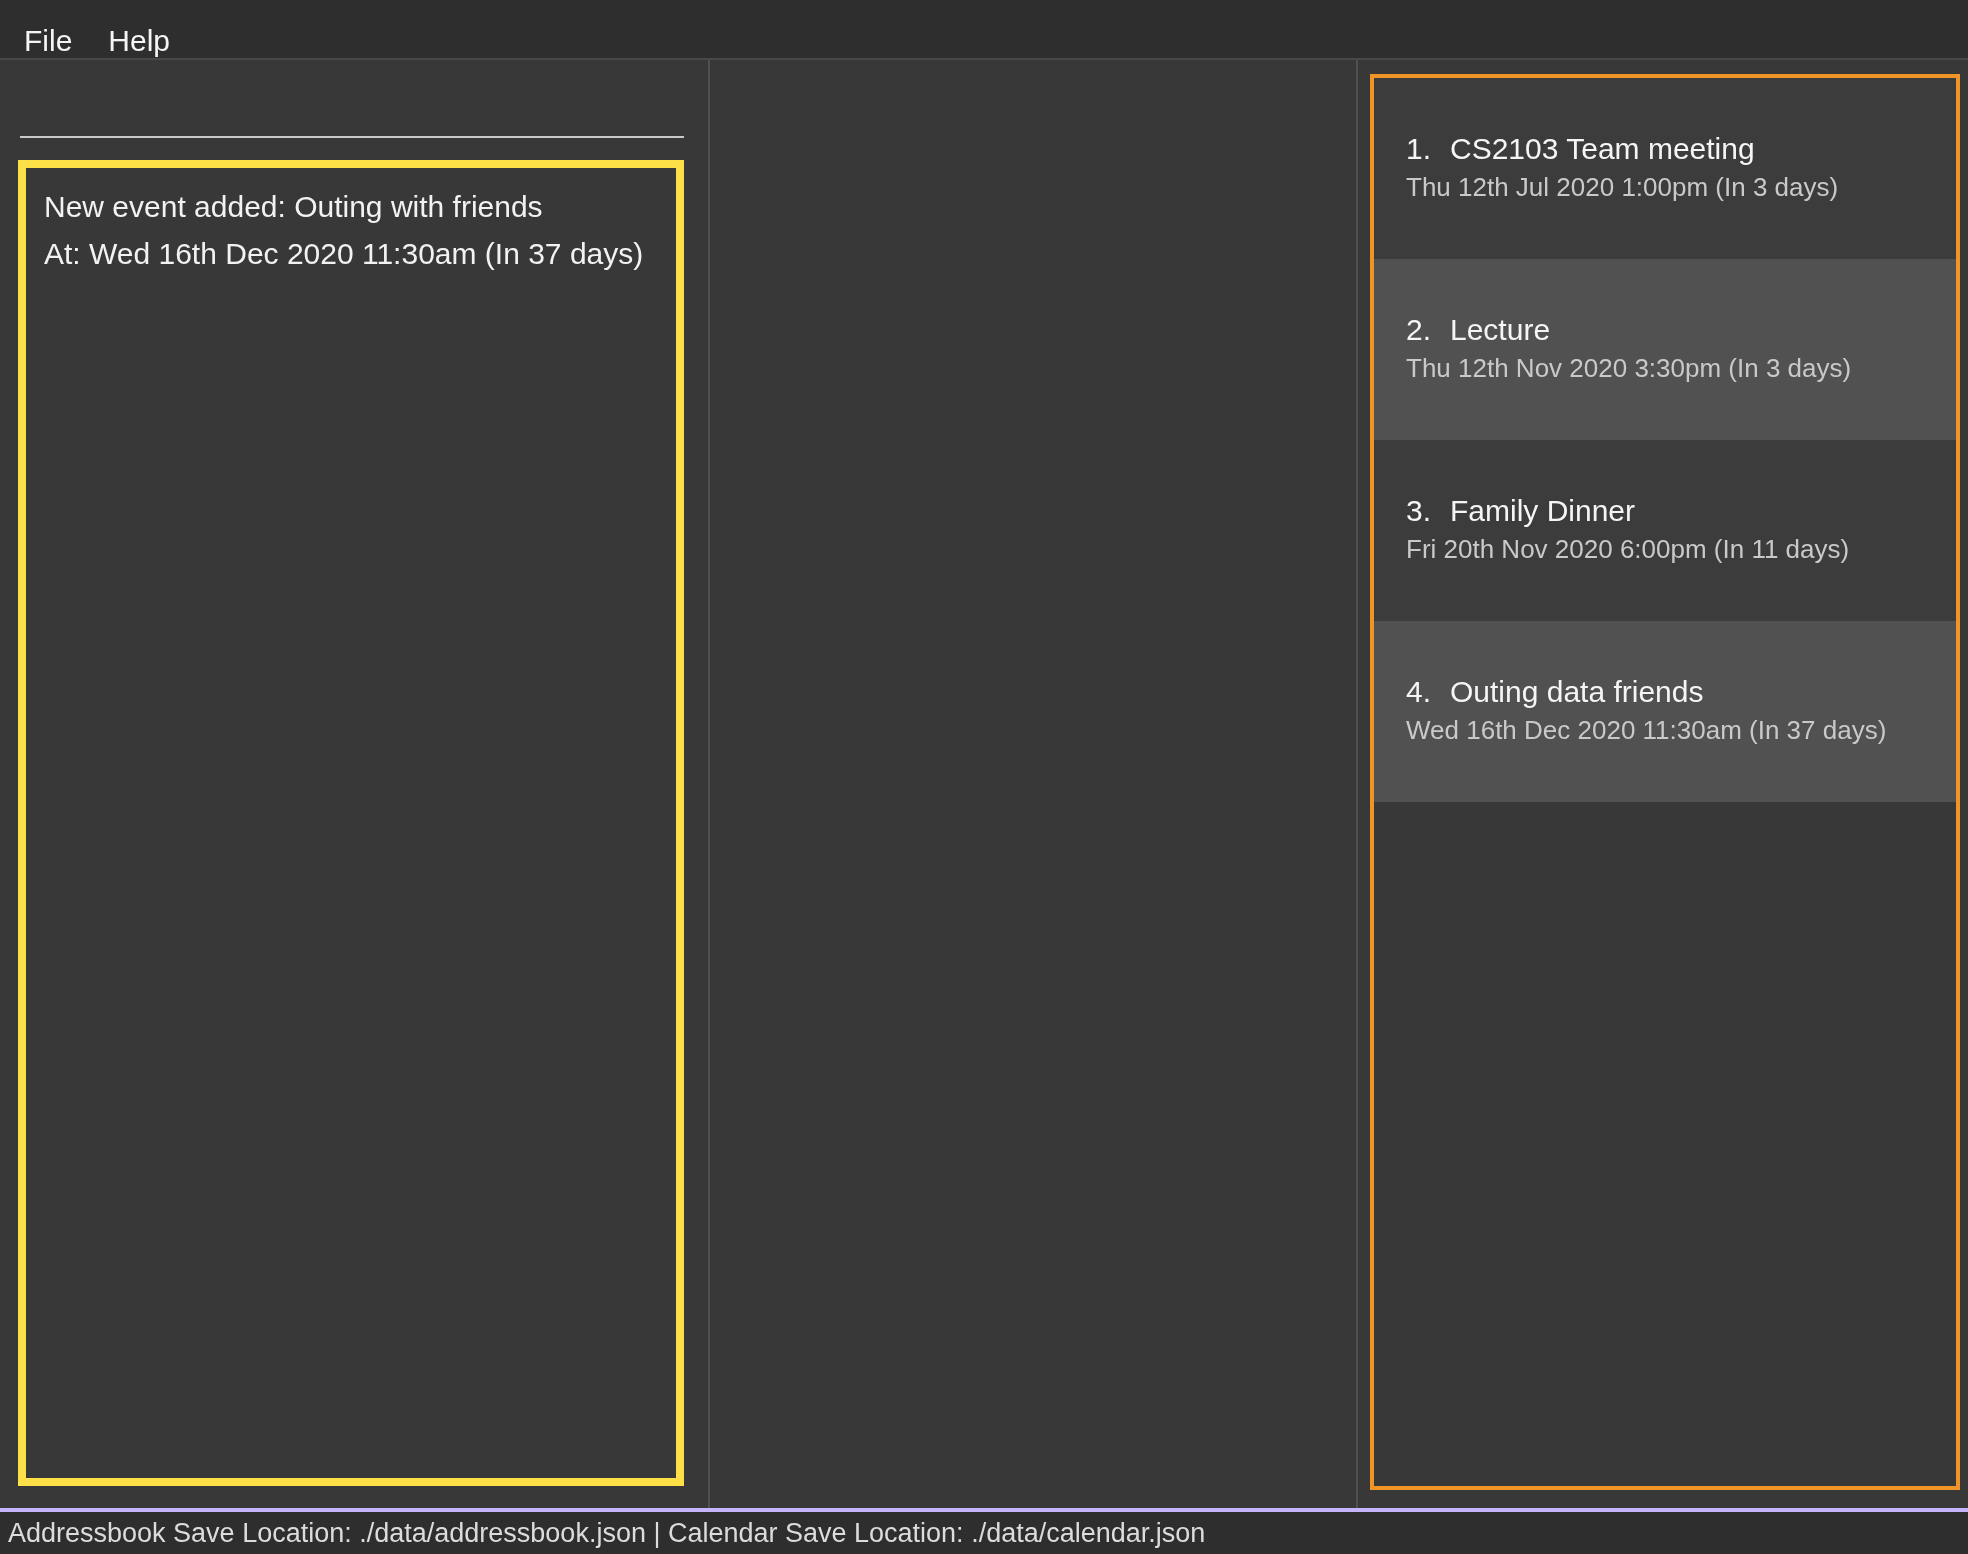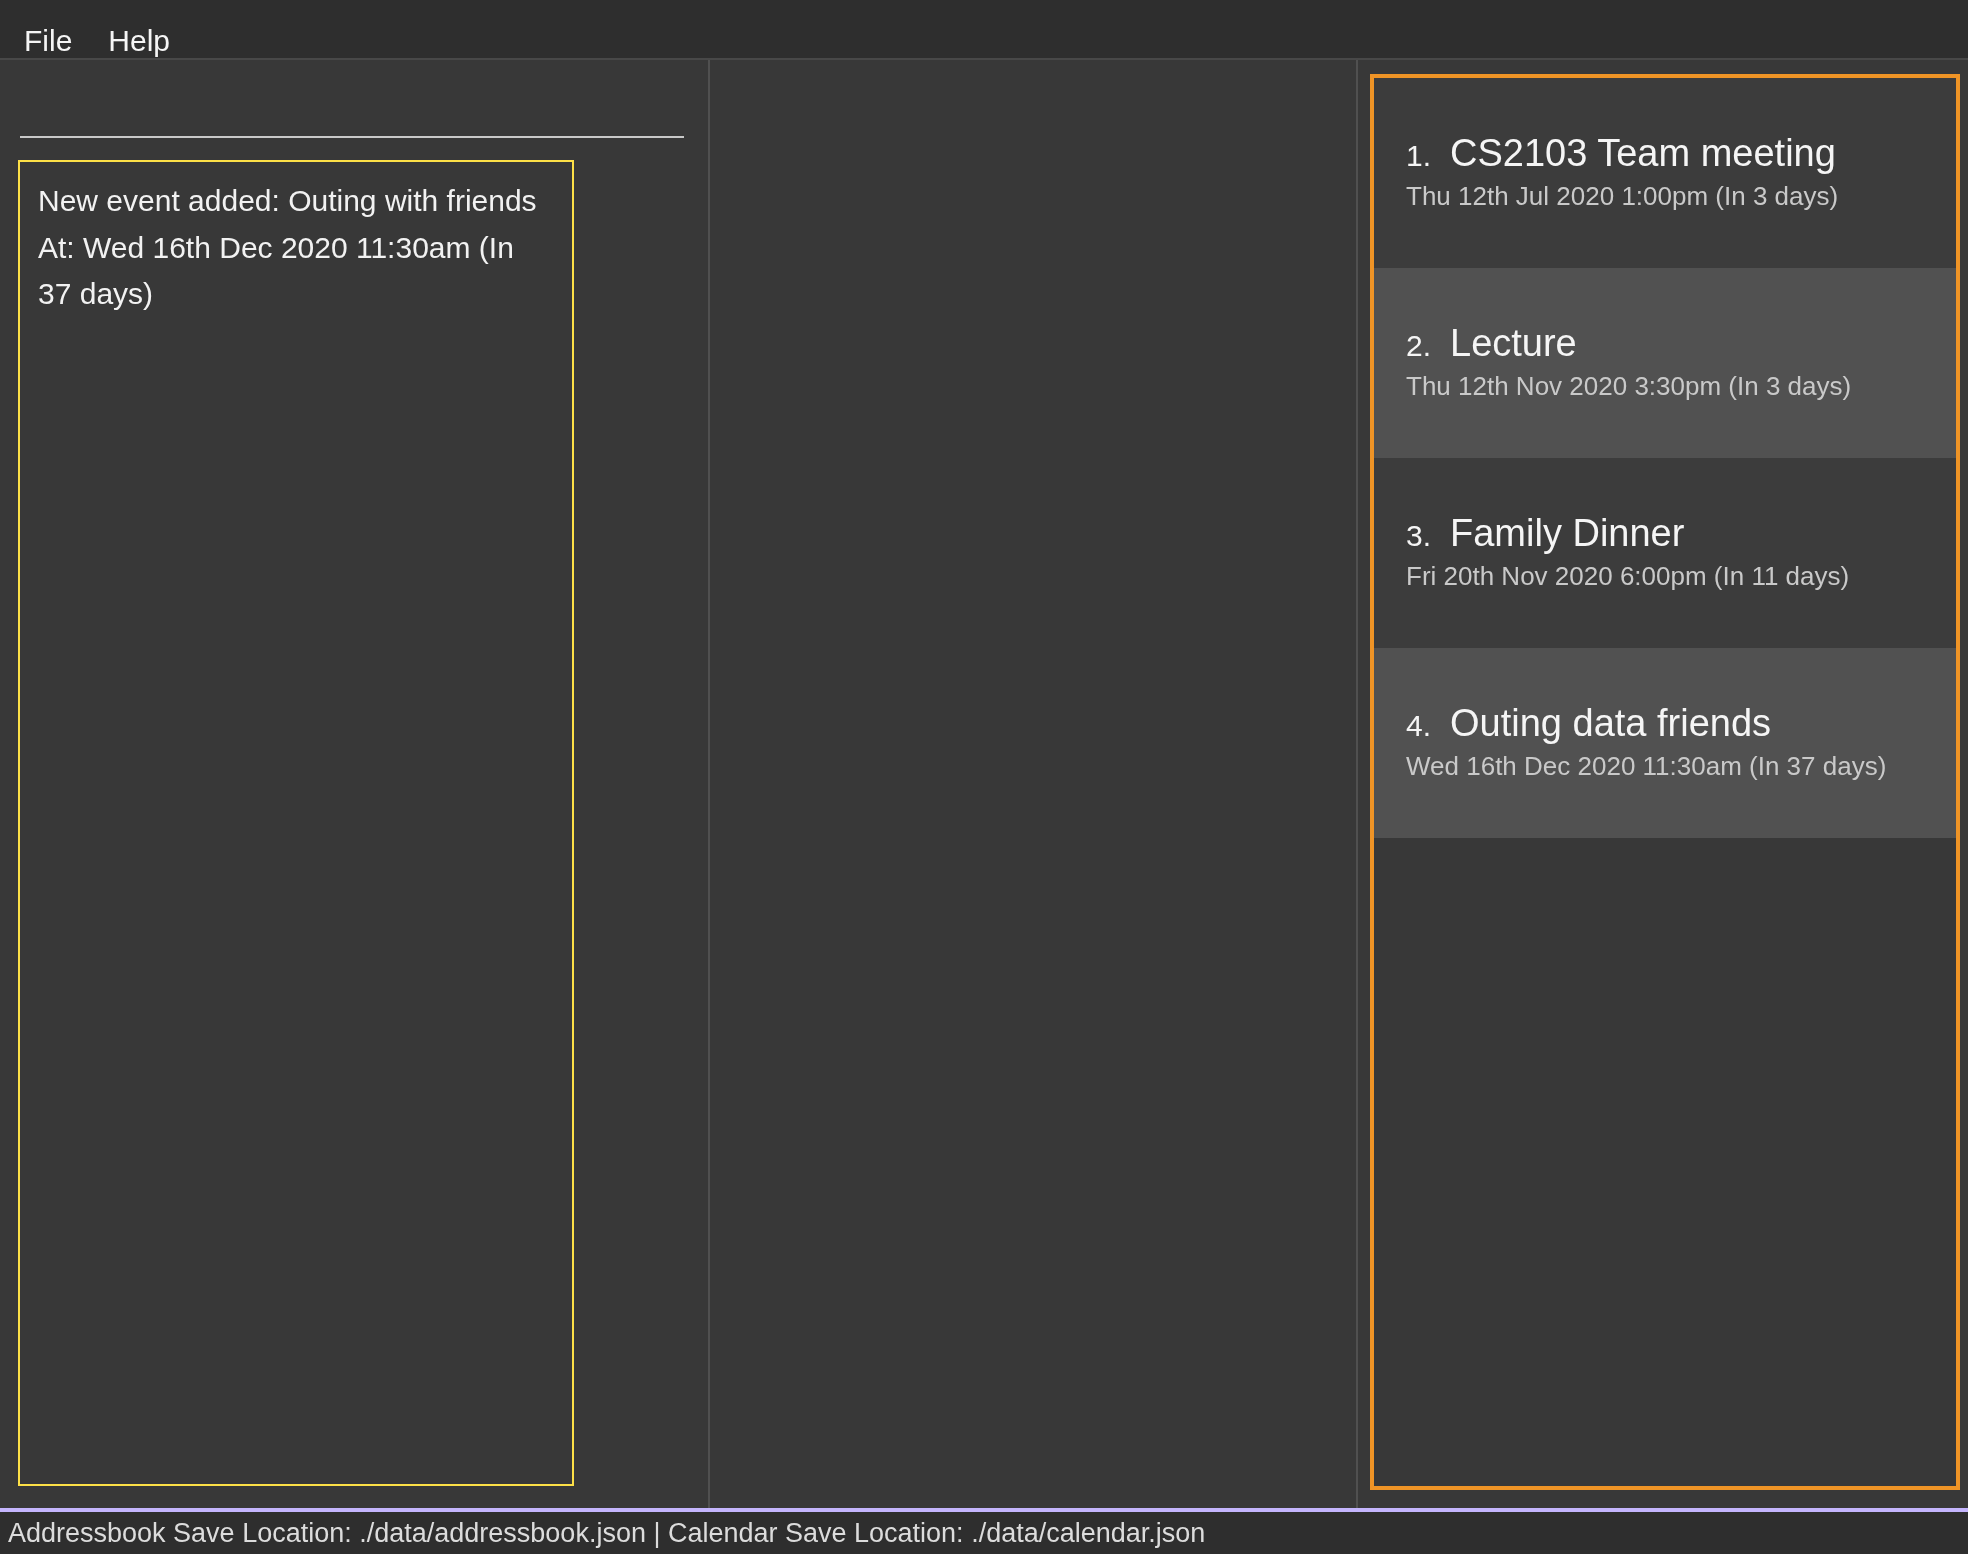--- a/index.html
+++ b/index.html
@@ -61,23 +61,23 @@
       border: none;
       border-bottom: 2px solid #c8c8c8;
       color: #eee;
       font-size: 28px;
       margin: 12px 0 22px 4px;
       padding: 4px 2px;
       outline: none;
     }
     
     .result-box {
-      width: 556px;
+      width: 666px;
       height: 1326px;
-      border: 2px solid #fde047;
+      border: 8px solid #fde047;
       margin-left: 2px;
       padding: 16px 20px 16px 18px;
     }
     .result-text {
       font-size: 30px;
       line-height: 1.55;
       color: #f2f2f2;
       white-space: pre-wrap;
     }
     
@@ -97,21 +97,21 @@
     .event-title-row {
       display: flex;
       align-items: baseline;
       color: #f5f5f5;
     }
     .event-index {
       font-size: 30px;
       width: 44px;
     }
     .event-title {
-      font-size: 38px;
+      font-size: 30px;
     }
     .event-time {
       font-size: 26px;
       color: #c9c9c9;
       margin-top: 6px;
     }
     
     .statusbar {
       height: 46px;
       background: #2e2e2e;

